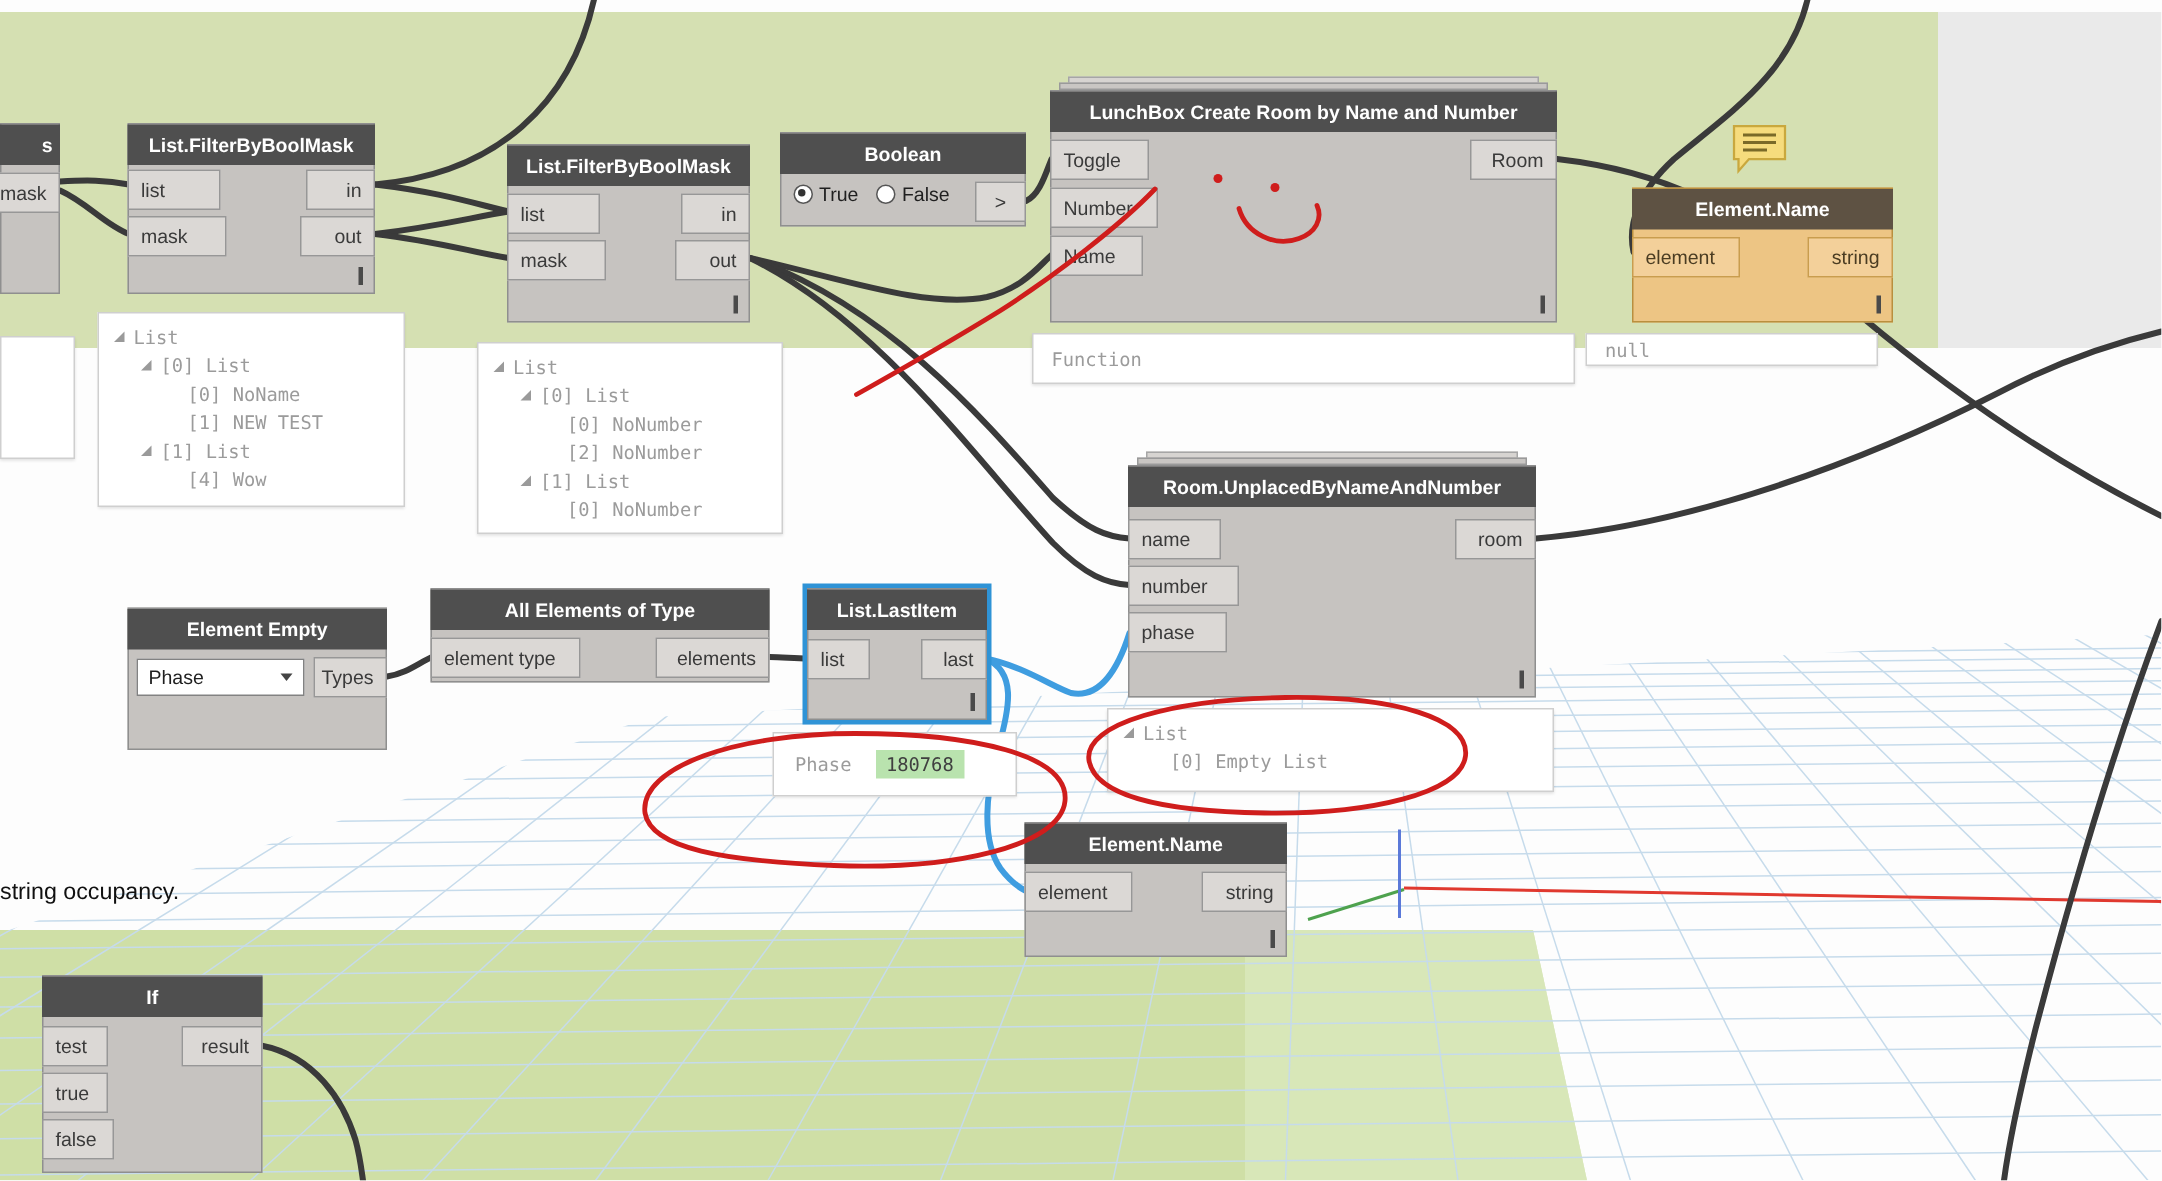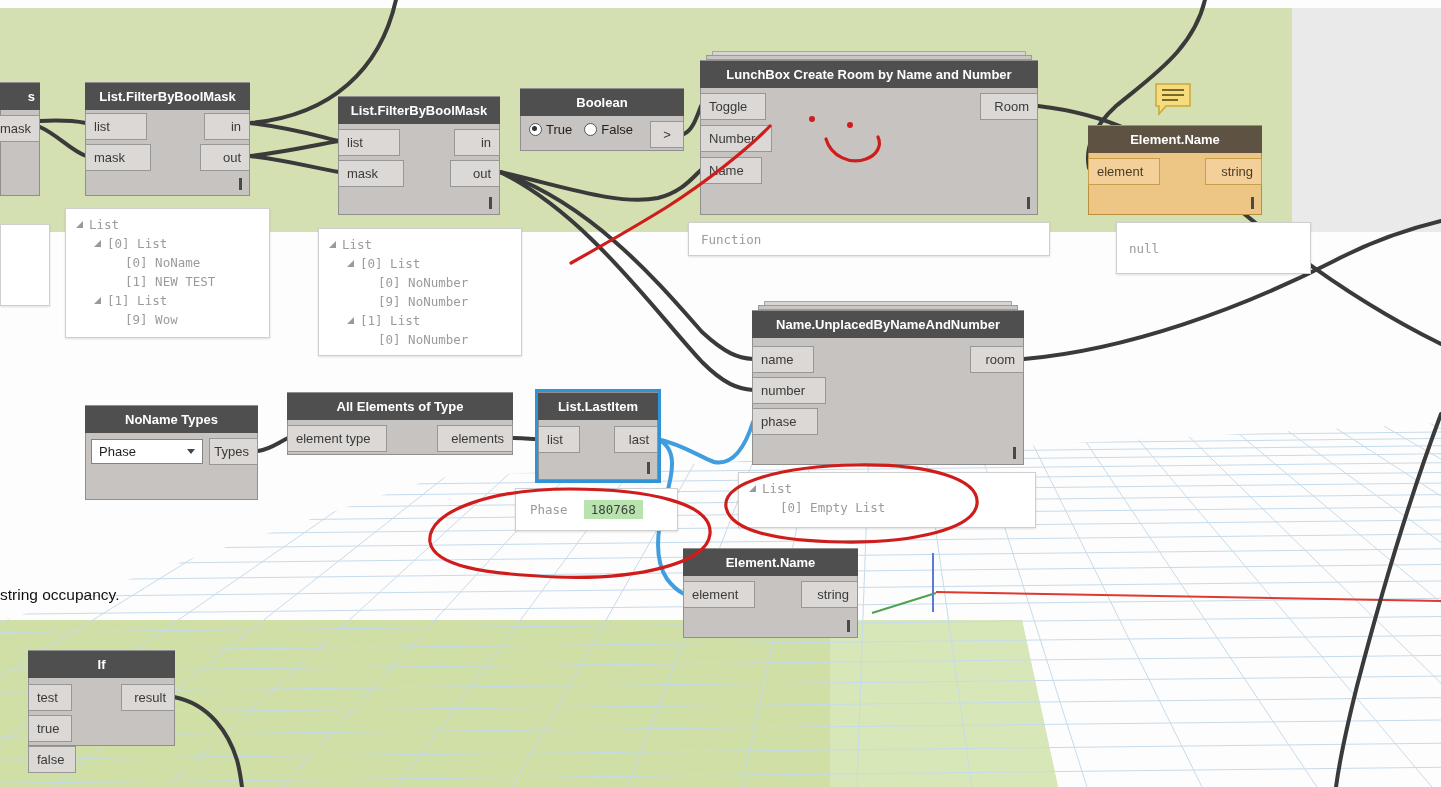--- a/index.html
+++ b/index.html
@@ -188,21 +188,21 @@
       <div class="tree-row" style="padding-left: 38px;">
       <span class="expander" style="visibility: hidden;"></span>
       <span>[1] NEW TEST</span>
     </div>
       <div class="tree-row" style="padding-left: 20px;">
       <span class="expander"></span>
       <span>[1] List</span>
     </div>
       <div class="tree-row" style="padding-left: 38px;">
       <span class="expander" style="visibility: hidden;"></span>
-      <span>[9] Wow</span>
+      <span>[4] Wow</span>
     </div>
     </div>
 
   <div class="node" style="left:338px;top:96px;width:162px;height:119px;pointer-events:auto;">
     <div class="node-header">List.FilterByBoolMask</div>
     <div class="port in" style="top:32px;width:62px;">list</div>
     <div class="port in" style="top:63px;width:66px;">mask</div>
     <div class="port out" style="top:32px;width:46px;">in</div>
     <div class="port out" style="top:63px;width:50px;">out</div>
     <div class="lacing"></div>
@@ -216,21 +216,21 @@
       <div class="tree-row" style="padding-left: 20px;">
       <span class="expander"></span>
       <span>[0] List</span>
     </div>
       <div class="tree-row" style="padding-left: 38px;">
       <span class="expander" style="visibility: hidden;"></span>
       <span>[0] NoNumber</span>
     </div>
       <div class="tree-row" style="padding-left: 38px;">
       <span class="expander" style="visibility: hidden;"></span>
-      <span>[9] NoNumber</span>
+      <span>[2] NoNumber</span>
     </div>
       <div class="tree-row" style="padding-left: 20px;">
       <span class="expander"></span>
       <span>[1] List</span>
     </div>
       <div class="tree-row" style="padding-left: 38px;">
       <span class="expander" style="visibility: hidden;"></span>
       <span>[0] NoNumber</span>
     </div>
     </div>
@@ -265,45 +265,45 @@
       <line x1="8" y1="13" x2="30" y2="13" stroke="#7a6a28" stroke-width="2"></line>
       <line x1="8" y1="18" x2="24" y2="18" stroke="#7a6a28" stroke-width="2"></line>
     </svg>
   </div>
   <div class="node orange" style="left:1088px;top:125px;width:174px;height:90px;pointer-events:auto;">
     <div class="node-header">Element.Name</div>
     <div class="port in" style="top:32px;width:72px;">element</div>
     <div class="port out" style="top:32px;width:57px;">string</div>
     <div class="lacing"></div>
   </div>
-  <div class="preview value-box" style="left:1116px;top:222px;width:195px;height:52px;pointer-events:auto;">null</div>
+  <div class="preview value-box" style="left:1057px;top:222px;width:195px;height:22px;pointer-events:auto;">null</div>
 
   <div class="node" style="left:752px;top:310px;width:272px;height:155px;pointer-events:auto;">
     <div class="stack-b"></div>
     <div class="stack-a"></div>
-    <div class="node-header">Name.UnplacedByNameAndNumber</div>
+    <div class="node-header">Room.UnplacedByNameAndNumber</div>
     <div class="port in" style="top:35px;width:62px;">name</div>
     <div class="port in" style="top:66px;width:74px;">number</div>
     <div class="port in" style="top:97px;width:66px;">phase</div>
     <div class="port out" style="top:35px;width:54px;">room</div>
     <div class="lacing"></div>
   </div>
   <div class="preview tree" style="left:738px;top:472px;width:298px;height:56px;pointer-events:auto;">
       <div class="tree-row" style="padding-left: 2px;">
       <span class="expander"></span>
       <span>List</span>
     </div>
       <div class="tree-row" style="padding-left: 20px;">
       <span class="expander" style="visibility: hidden;"></span>
       <span>[0] Empty List</span>
     </div>
     </div>
 
   <div class="node" style="left:85px;top:405px;width:173px;height:95px;pointer-events:auto;">
-    <div class="node-header">NoName Types</div>
+    <div class="node-header">Element Empty</div>
     <div class="dropdown" style="left:5px;top:33px;width:112px;height:25px;">
       <span>Phase</span>
       <span class="caret"></span>
     </div>
     <div class="port out" style="top:32px;width:49px;">Types</div>
   </div>
 
   <div class="node" style="left:287px;top:392px;width:226px;height:63px;pointer-events:auto;">
     <div class="node-header">All Elements of Type</div>
     <div class="port in" style="top:32px;width:100px;">element type</div>
@@ -323,21 +323,21 @@
     </div>
   </div>
 
   <div class="node" style="left:683px;top:548px;width:175px;height:90px;pointer-events:auto;">
     <div class="node-header">Element.Name</div>
     <div class="port in" style="top:32px;width:72px;">element</div>
     <div class="port out" style="top:32px;width:57px;">string</div>
     <div class="lacing"></div>
   </div>
 
-  <div class="node" style="left:28px;top:650px;width:147px;height:96px;pointer-events:auto;">
+  <div class="node" style="left:28px;top:650px;width:147px;height:132px;pointer-events:auto;">
     <div class="node-header">If</div>
     <div class="port in" style="top:33px;width:44px;">test</div>
     <div class="port in" style="top:64px;width:44px;">true</div>
     <div class="port in" style="top:95px;width:48px;">false</div>
     <div class="port out" style="top:33px;width:54px;">result</div>
   </div>
 
   <div class="canvas-note" style="left:0;top:586px;pointer-events:auto;">string occupancy.</div>
 </div>
 

